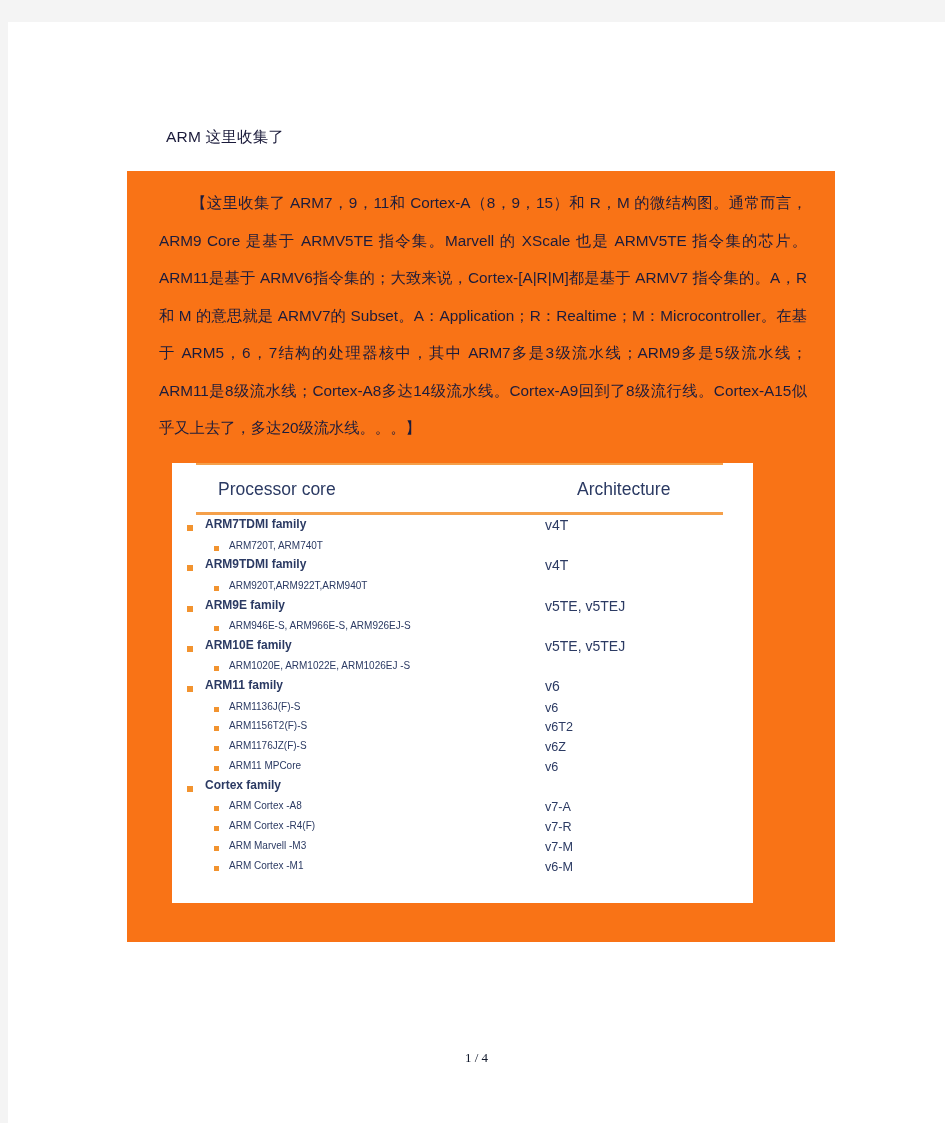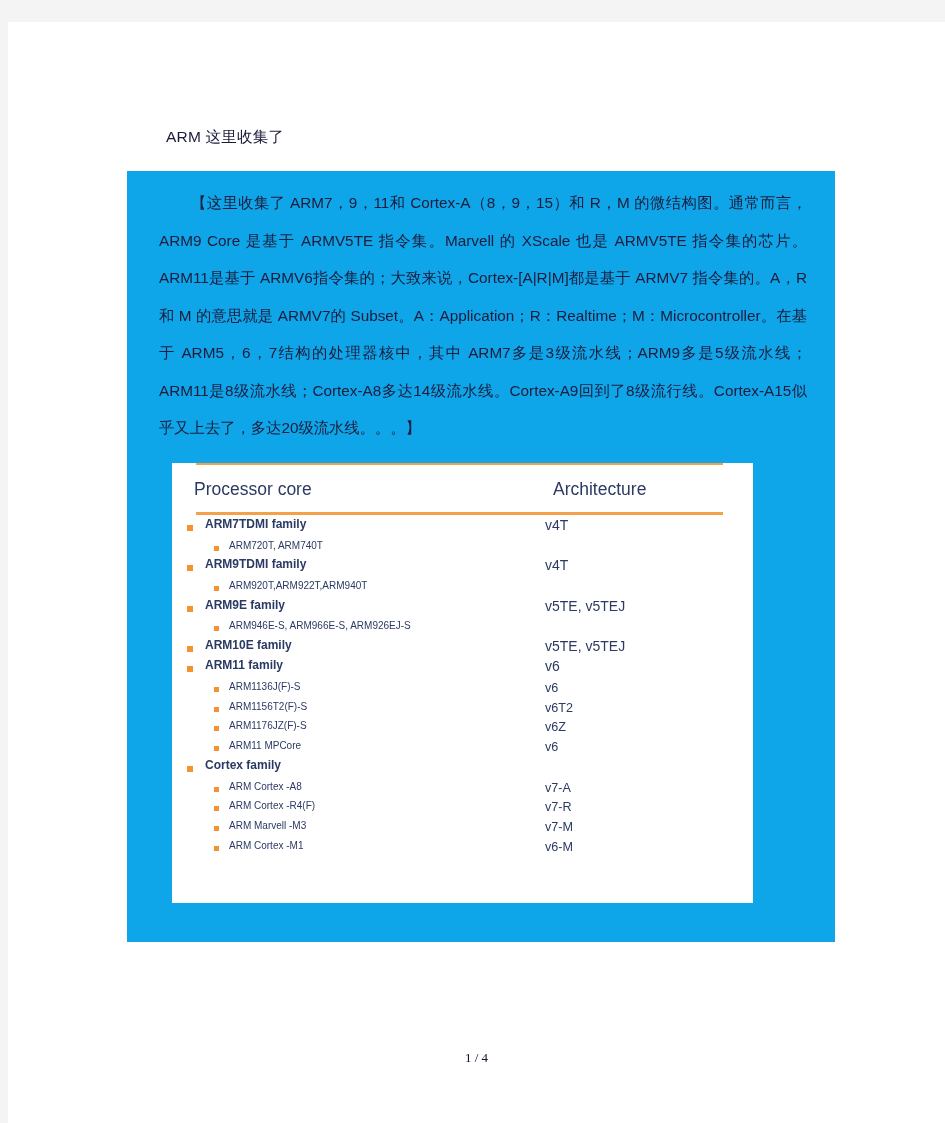--- a/index.html
+++ b/index.html
@@ -29,21 +29,21 @@
     color: #1a1a3a;
     letter-spacing: 0.2px;
     white-space: nowrap;
   }
   .content-block {
     position: absolute;
     left: 119px;
     top: 149px;
     width: 708px;
     height: 771px;
-    background: #0ea5e9;
+    background: #f97316;
     padding: 0;
   }
   .para {
     position: absolute;
     left: 32px;
     top: 13px;
     width: 648px;
     font-size: 15.3px;
     line-height: 37.5px;
     color: #1c1c3c;
@@ -70,21 +70,21 @@
   .top-rule {
     position: absolute;
     left: 24px;
     top: 0px;
     width: 527px;
     height: 2px;
     background: #f5a04a;
   }
   .thead {
     position: absolute;
-    left: 12px;
+    left: 36px;
     top: 16px;
     width: 530px;
     height: 32px;
   }
   .th {
     position: absolute;
     top: 0;
     font-size: 17.5px;
     color: #2b3a63;
     font-weight: normal;
@@ -221,20 +221,24 @@
             </div>
             <div class="row lvl2">
               <span class="bullet"></span>
               <span class="core">ARM946E-S, ARM966E-S, ARM926EJ-S</span>
             </div>
             <div class="row lvl1">
               <span class="bullet"></span>
               <span class="core">ARM10E family</span>
               <span class="arch">v5TE, v5TEJ</span>
             </div>
+            <div class="row lvl2">
+              <span class="bullet"></span>
+              <span class="core">ARM1020E, ARM1022E, ARM1026EJ -S</span>
+            </div>
             <div class="row lvl1">
               <span class="bullet"></span>
               <span class="core">ARM11 family</span>
               <span class="arch">v6</span>
             </div>
             <div class="row lvl2">
               <span class="bullet"></span>
               <span class="core">ARM1136J(F)-S</span>
               <span class="arch">v6</span>
             </div>

